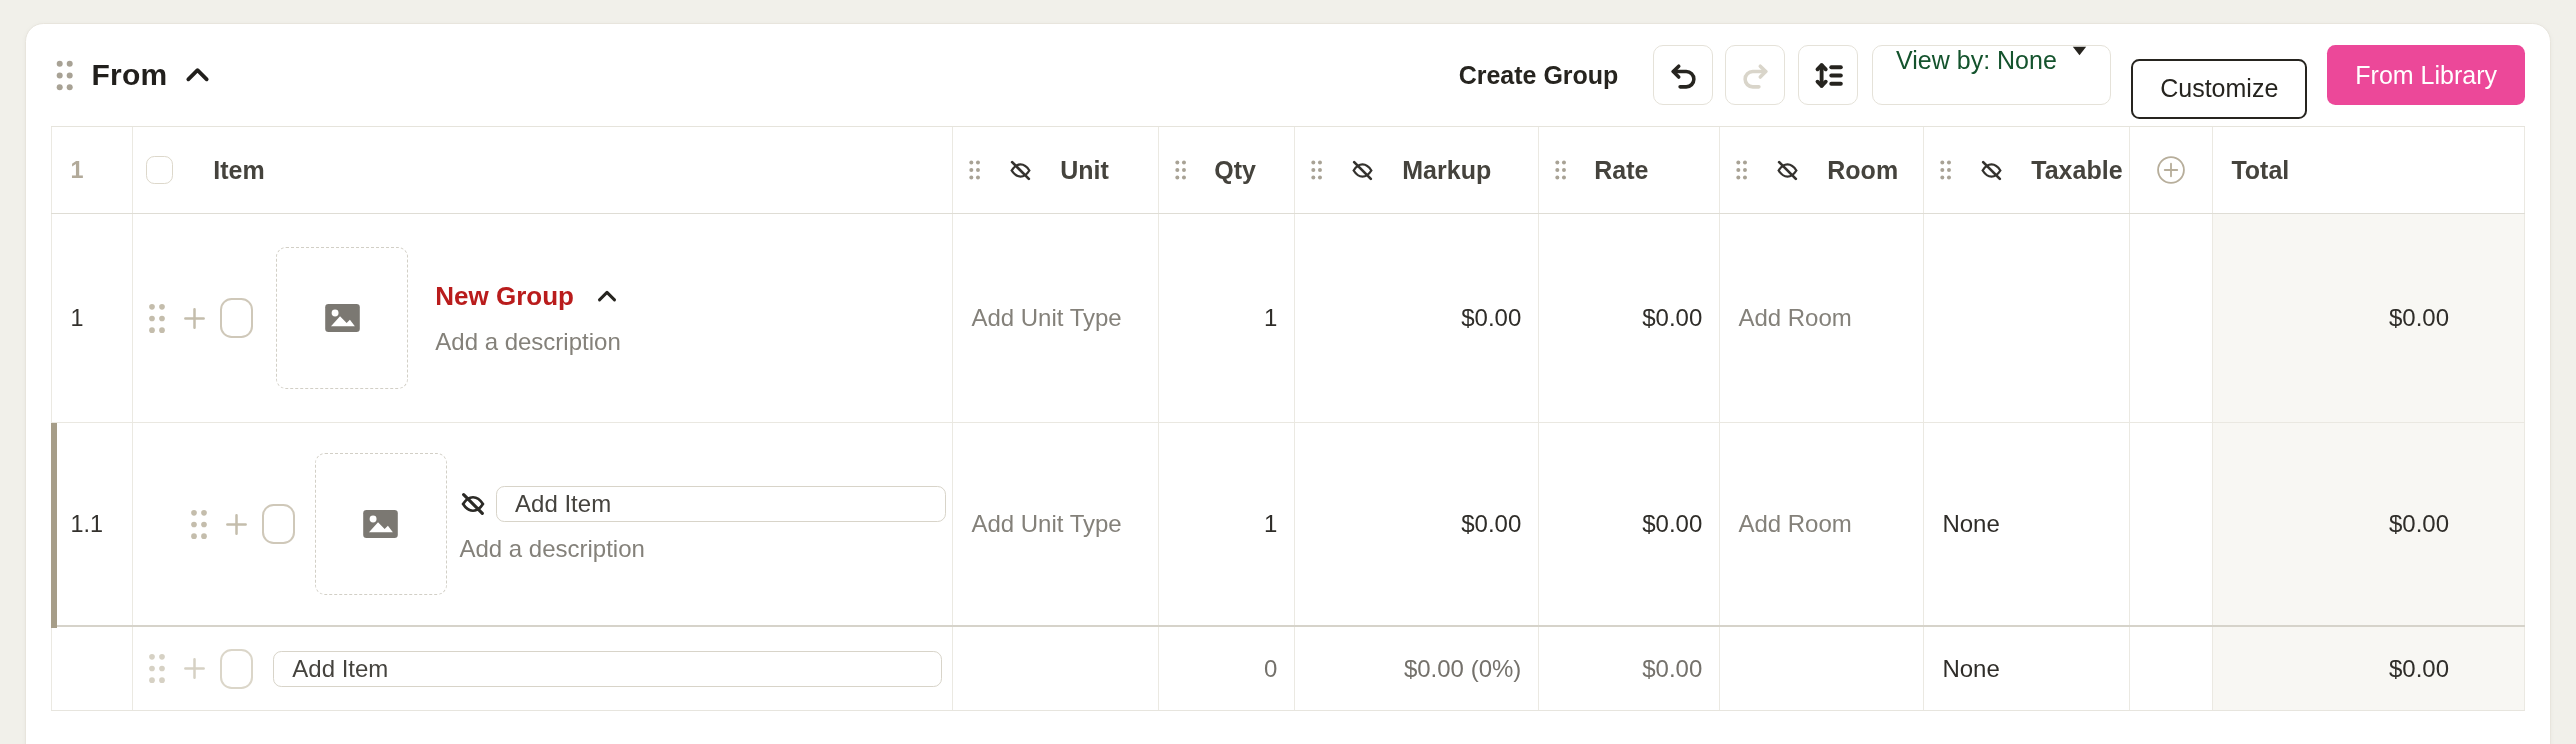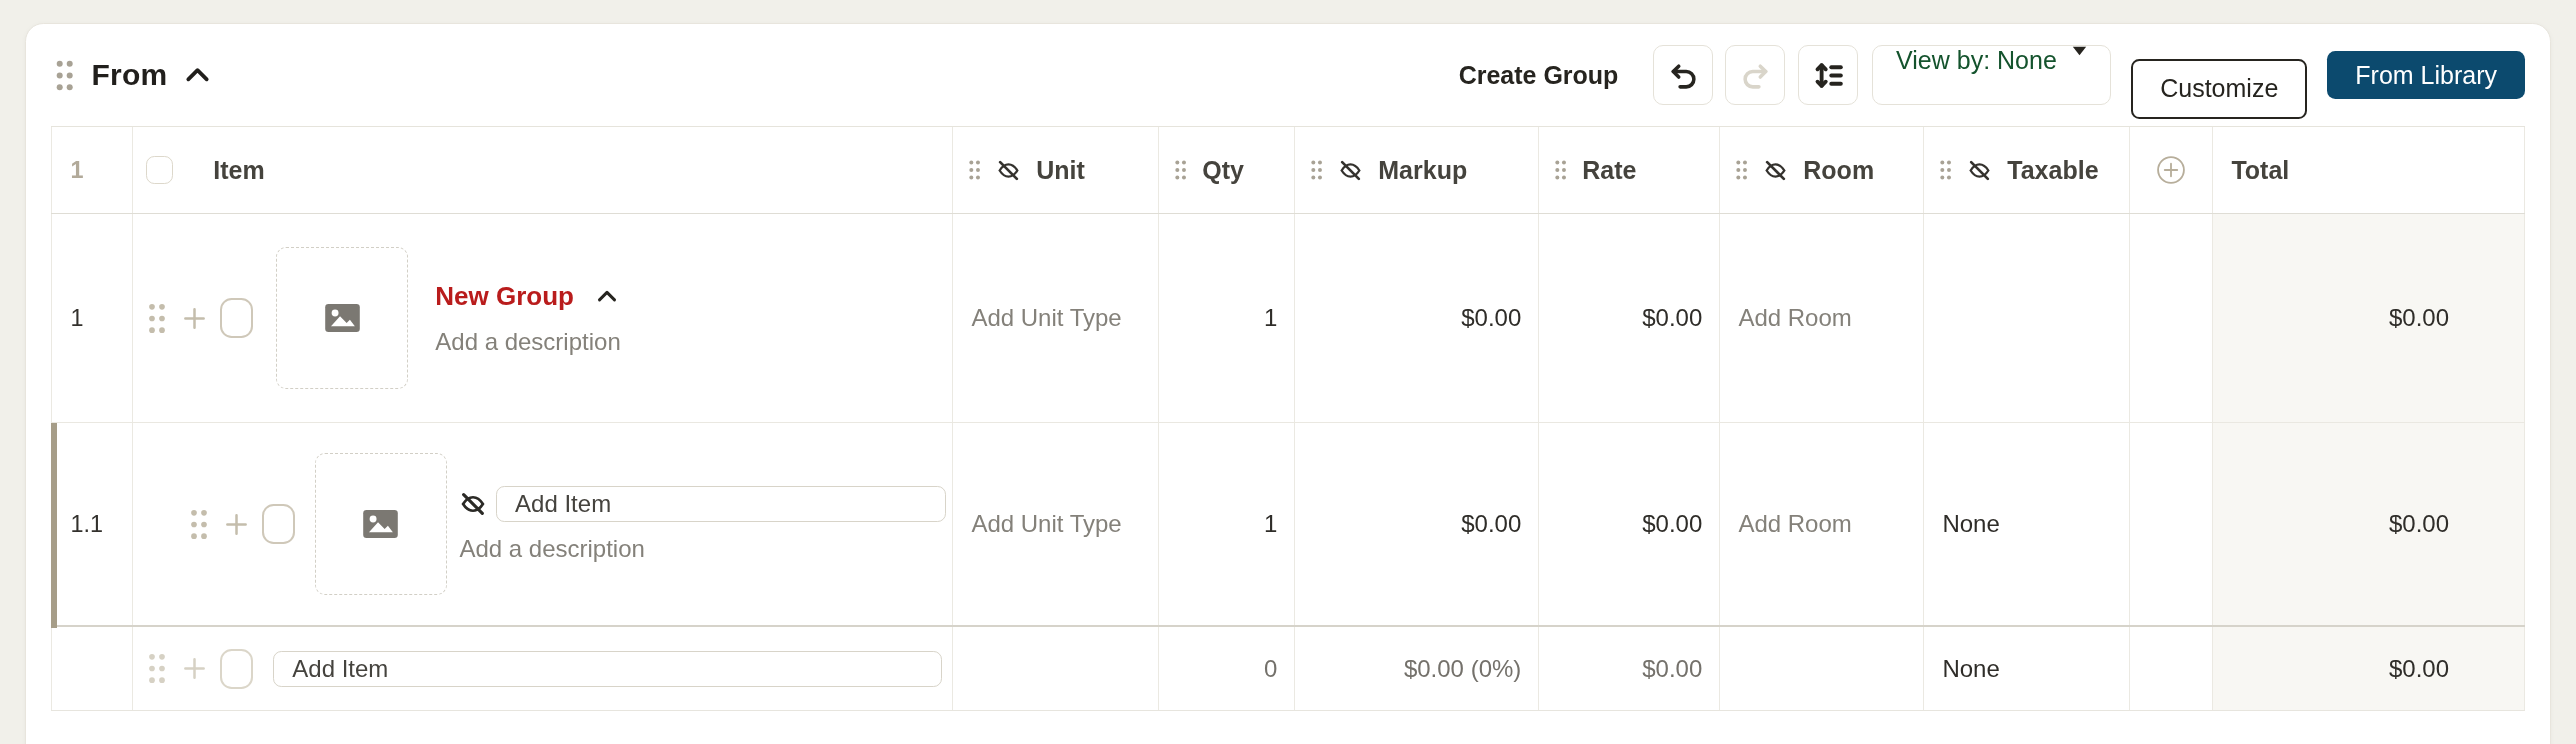--- a/index.html
+++ b/index.html
@@ -43,21 +43,21 @@
     cursor:pointer; font-family:inherit;
   }
   .customize-btn {
     height:60px; background:#fff;
     border:2.5px solid #26241f; border-radius:8.3px;
     display:flex; align-items:center;
     padding:0 27px; font-size:25px; font-weight:500; color:#26241f;
     cursor:pointer; font-family:inherit;margin-top:27px;
   }
   .library-btn {
-    height:48px; background:#0c4a6e; color:#ffffff;
+    height:60px; background:#ec4899; color:#ffffff;
     border:none; border-radius:8.3px;
     display:flex; align-items:center;
     padding:0 28px; font-size:25px; font-weight:500;
     cursor:pointer; font-family:inherit;
   }
   .mr42{margin-right:35px}.mr14{margin-right:11.7px}.mr16{margin-right:13.3px}.mr24{margin-right:20px}
   
   .table { margin:0 25px; width:2474px; }
   .trow {
     display:grid;
@@ -85,21 +85,21 @@
   .row-add   { height:84px; border-bottom:1.7px solid #e7e5de; }
   .num { padding-left:18.4px; font-size:23.4px; }
   .num-head { color:#b2aa9a; }
   .num-dark { color:#33312d; }
   .left-pad { padding-left:18.4px; }
   .right-align { justify-content:flex-end; padding-right:16.7px; }
   .total-cell { background:#f8f7f3; justify-content:flex-end; padding-right:75px; }
   .dark { color:#2f2d29; font-size:24px; }
   .muted { color:#84817a; font-size:24px; }
   .soft { color:#74716b; font-size:24px; }
-  .hcell { gap:15px; padding-left:15px; }
+  .hcell { gap:27px; padding-left:15px; }
   .hlabel { color:#45433d; }
   .item-head { padding-left:15px; }
   .head-checkbox {
     width:27px; height:28px; border:1.7px solid #ddd8cb; border-radius:8.3px;
     background:#fff; cursor:pointer; flex:none;
   }
   .item-head .hlabel { margin-left:40px;text-align:center; }
   .plus-head { justify-content:center; padding:0; }
   
   .itemcell { padding-left:13.3px; }

